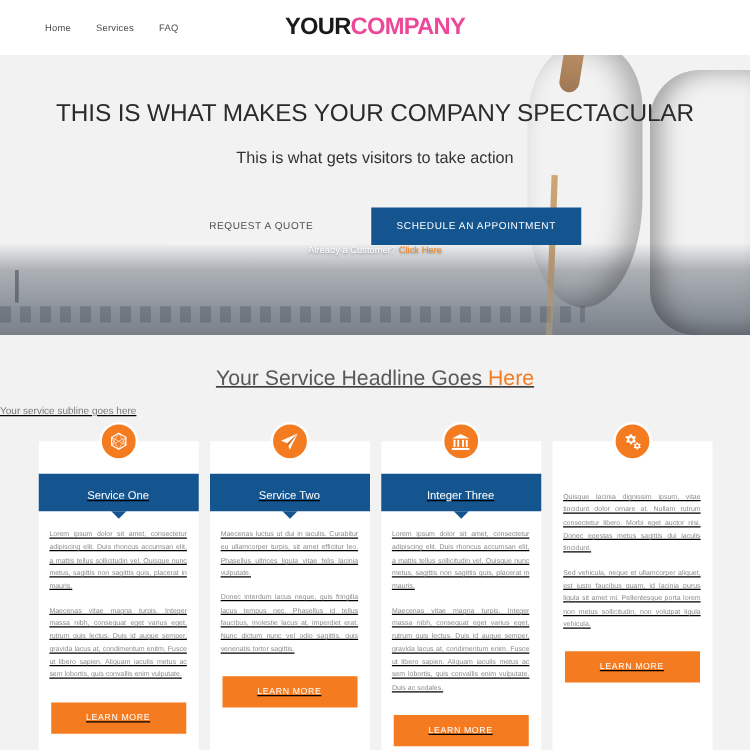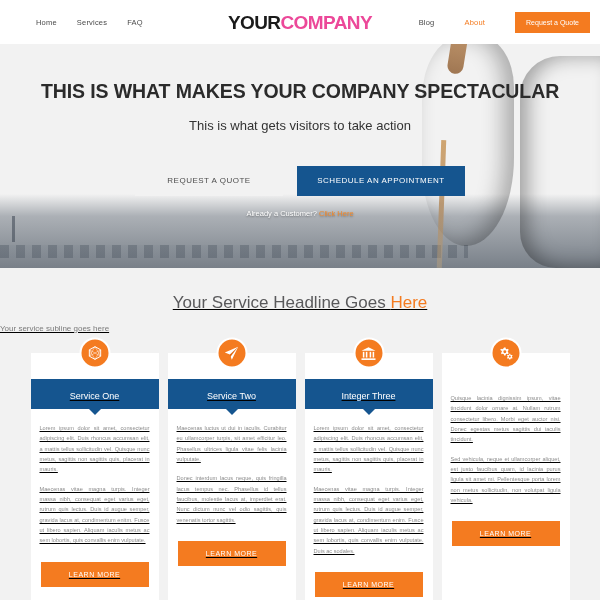--- a/index.html
+++ b/index.html
@@ -195,21 +195,21 @@
   }
 
   .hero-content {
     position: relative;
     z-index: 5;
     text-align: center;
     padding-top: 38px;
   }
   .hero-title {
     font-size: 19.5px;
-    font-weight: 700;
+    font-weight: 400;
     color: #2b2b2b;
     letter-spacing: -0.1px;
     white-space: nowrap;
     line-height: 1;
   }
   .hero-sub {
     margin-top: 17px;
     font-size: 13px;
     font-weight: 400;
     color: #333333;
@@ -238,21 +238,20 @@
     color: #ffffff;
     font-size: 8px;
     letter-spacing: .5px;
     padding: 11px 0;
     width: 168px;
     border: none;
     cursor: pointer;
     line-height: 1;
   }
   .hero-already {
-    margin-top: 14px;
     font-size: 7.5px;
     color: #ffffff;
     text-shadow: 0 1px 2px rgba(0,0,0,0.4);
     line-height: 1;
   }
   .hero-already a {
     color: #f08a2e;
     text-decoration: none;
   }
 
@@ -365,25 +364,20 @@
     <div class="nav-left">
       <a class="nav-link" href="#">Home</a>
       <a class="nav-link" href="#">Services</a>
       <a class="nav-link" href="#">FAQ</a>
     </div>
 
     <div class="logo">
       <span class="your">YOUR</span><span class="company">COMPANY</span>
     </div>
 
-    <div class="nav-right">
-      <a class="nav-link" href="#">Blog</a>
-      <a class="nav-link active" href="#">About</a>
-      <button class="quote-btn">Request a Quote</button>
-    </div>
   </div>
 
   <div class="hero">
     <div class="hero-bg"></div>
     <div class="hero-skyline"></div>
     <div class="hero-buoy"></div>
     <div class="hero-rope-thin"></div>
     <div class="hero-coil"></div>
 
     <div class="hero-content">

